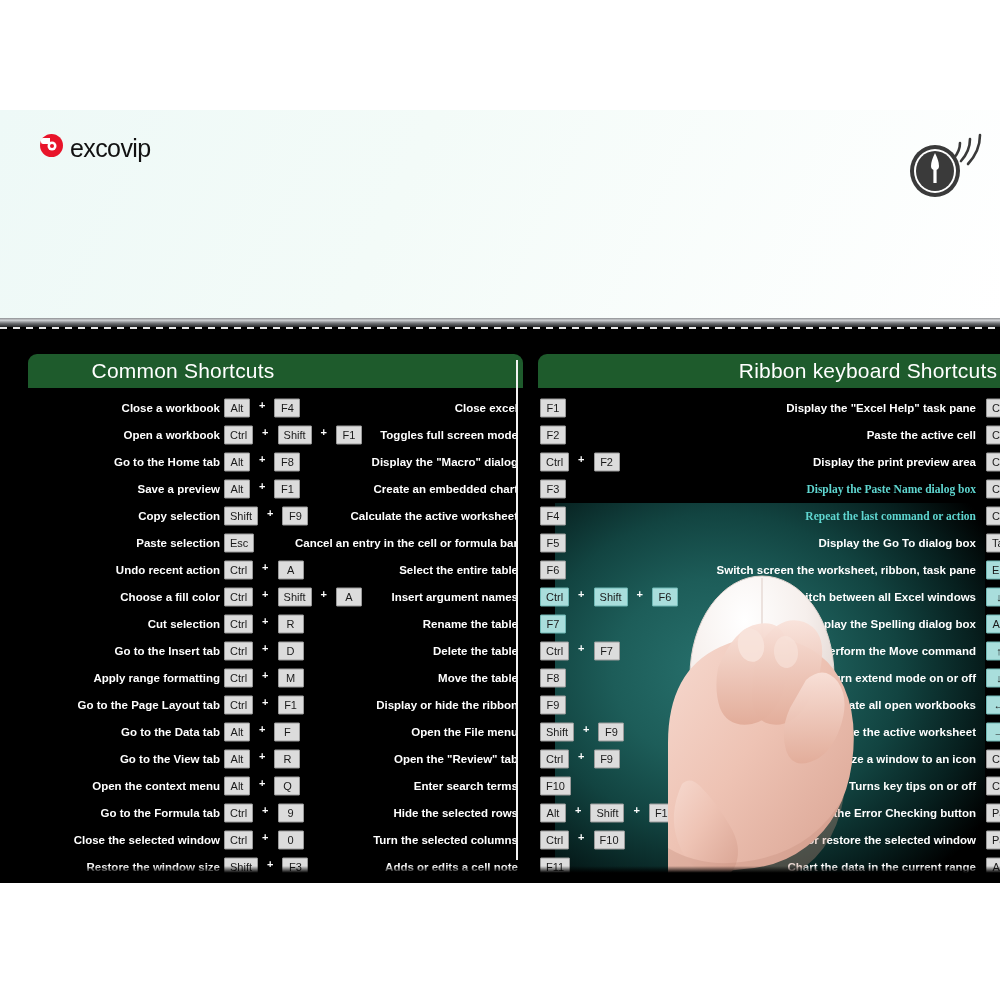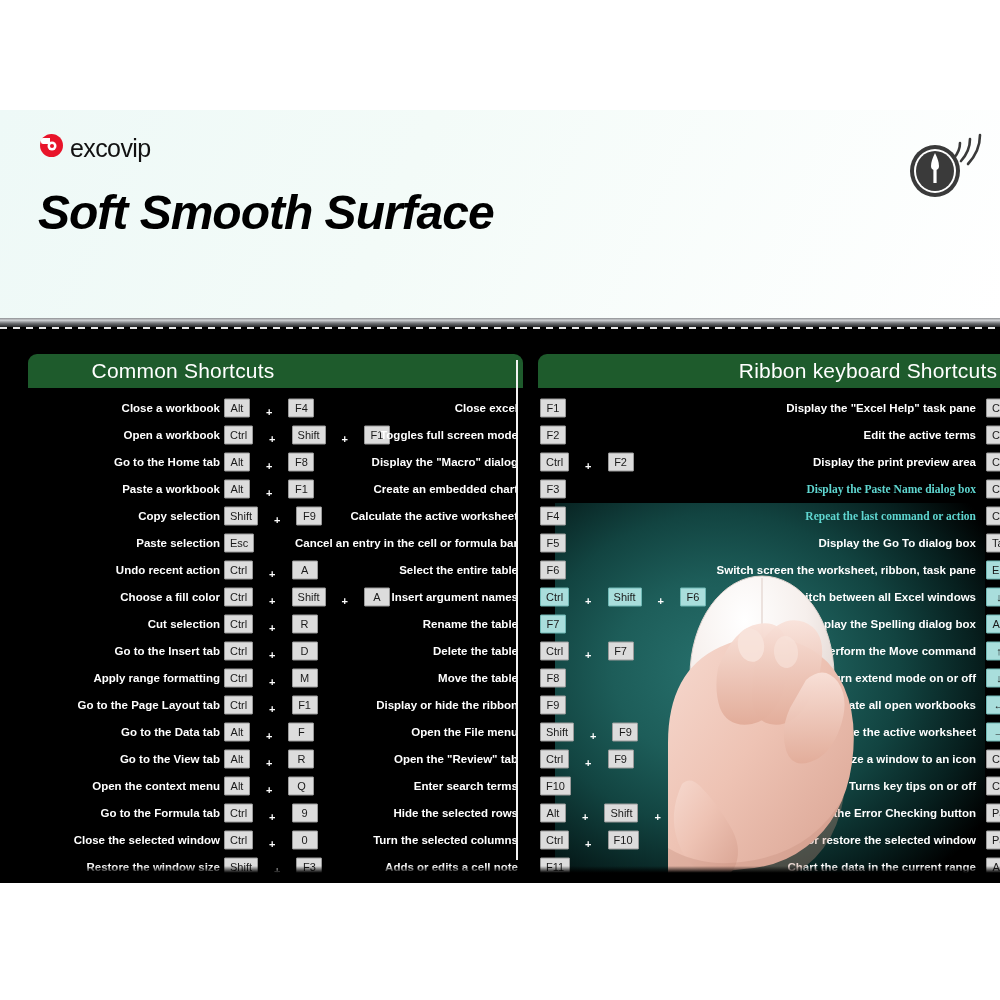--- a/index.html
+++ b/index.html
@@ -82,21 +82,21 @@
 
   .rows { position:relative; margin-top:6px; }
   .row { position:relative; height:27px; }
 
   .lbl {
     position:absolute; font-size:11.5px; font-weight:bold; color:#fff;
     white-space:nowrap; top:50%; transform:translateY(-50%);
   }
   .lbl.teal { color:#5fd6d0;font-family:Liberation Serif, serif; }
   .keys {
-    position:absolute; display:flex; align-items:flex-end; gap:15px;
+    position:absolute; display:flex; align-items:flex-start; gap:8px;
     top:50%; transform:translateY(-50%); white-space:nowrap;
   }
   .key {
     display:inline-block; background:#dcdcdc; color:#1a1a1a;
     font-size:11px; font-weight:500; line-height:15px;
     padding:1px 5px; min-width:26px; text-align:center;
     border:1px solid #9a9a9a; border-radius:1px;
   }
   .key.tealkey { background:#a9dedc; border-color:#6fb8b5; }
   .plus { color:#fff; font-size:11px; font-weight:bold; padding:0 1px; }
@@ -134,21 +134,20 @@
     <div class="logo-row">
       <span class="logo-mark">
         <span class="ring"></span>
           <span class="tick"></span>
         <span class="hole"></span>
           <span class="dot"></span>
       </span>
       <span class="logo-text">excovip</span>
     </div>
 
-    <div class="headline">Soft Smooth Surface</div>
 
     <svg class="mouse-icon" viewBox="0 0 78 70">
       <ellipse cx="31" cy="43" rx="25" ry="26" fill="#3a3a3a"></ellipse>
       <ellipse cx="31" cy="43" rx="21" ry="22" fill="#fff"></ellipse>
       <ellipse cx="31" cy="43" rx="19" ry="20" fill="#3a3a3a"></ellipse>
       <path d="M31 25 q4 8 4 13 q0 4 -4 4 q-4 0 -4 -4 q0 -5 4 -13z" fill="#fff"></path>
       <rect x="29.4" y="41" width="3.2" height="14" fill="#fff"></rect>
       <g fill="none" stroke="#3a3a3a" stroke-width="2.6" stroke-linecap="round">
         <path d="M50 30 q6 -7 6 -15"></path>
         <path d="M57 33 q9 -10 9 -22"></path>
@@ -175,21 +174,21 @@
                 <span class="plus">+</span>
                 <span class="key">Shift</span>
                 <span class="plus">+</span>
                 <span class="key">F1</span>
               </span></span><span class="col-b"><span class="lbl">Toggles full screen mode</span></span></div>
           <div class="row"><span class="col-a"><span class="lbl">Go to the Home tab</span><span class="keys">
                 <span class="key">Alt</span>
                 <span class="plus">+</span>
                 <span class="key">F8</span>
               </span></span><span class="col-b"><span class="lbl">Display the "Macro" dialog</span></span></div>
-          <div class="row"><span class="col-a"><span class="lbl">Paste a workbook</span><span class="keys">
+          <div class="row"><span class="col-a"><span class="lbl">Save a preview</span><span class="keys">
                 <span class="key">Alt</span>
                 <span class="plus">+</span>
                 <span class="key">F1</span>
               </span></span><span class="col-b"><span class="lbl">Create an embedded chart</span></span></div>
           <div class="row"><span class="col-a"><span class="lbl">Copy selection</span><span class="keys">
                 <span class="key">Shift</span>
                 <span class="plus">+</span>
                 <span class="key">F9</span>
               </span></span><span class="col-b"><span class="lbl">Calculate the active worksheet</span></span></div>
           <div class="row"><span class="col-a"><span class="lbl">Paste selection</span><span class="keys">
@@ -264,21 +263,21 @@
     <div class="panel" id="panel-right">
       <div class="panel-head">Ribbon keyboard Shortcuts</div>
       <div class="rows" id="rows-right">
           <div class="row"><span class="col-a"><span class="keys">
                 <span class="key">F1</span>
               </span><span class="lbl">Display the "Excel Help" task pane</span></span><span class="col-b"><span class="keys">
                 <span class="key">Ctrl</span>
               </span></span></div>
           <div class="row"><span class="col-a"><span class="keys">
                 <span class="key">F2</span>
-              </span><span class="lbl">Edit the active terms</span></span><span class="col-b"><span class="keys">
+              </span><span class="lbl">Paste the active cell</span></span><span class="col-b"><span class="keys">
                 <span class="key">Ctrl</span>
               </span></span></div>
           <div class="row"><span class="col-a"><span class="keys">
                 <span class="key">Ctrl</span>
                 <span class="plus">+</span>
                 <span class="key">F2</span>
               </span><span class="lbl">Display the print preview area</span></span><span class="col-b"><span class="keys">
                 <span class="key">Ctrl</span>
               </span></span></div>
           <div class="row"><span class="col-a"><span class="keys">

